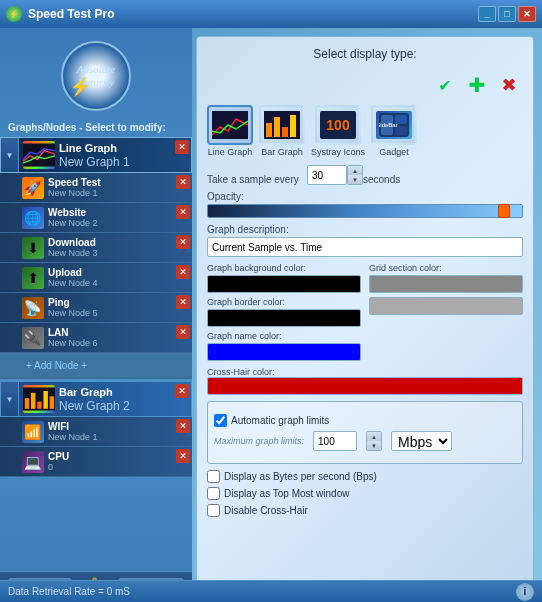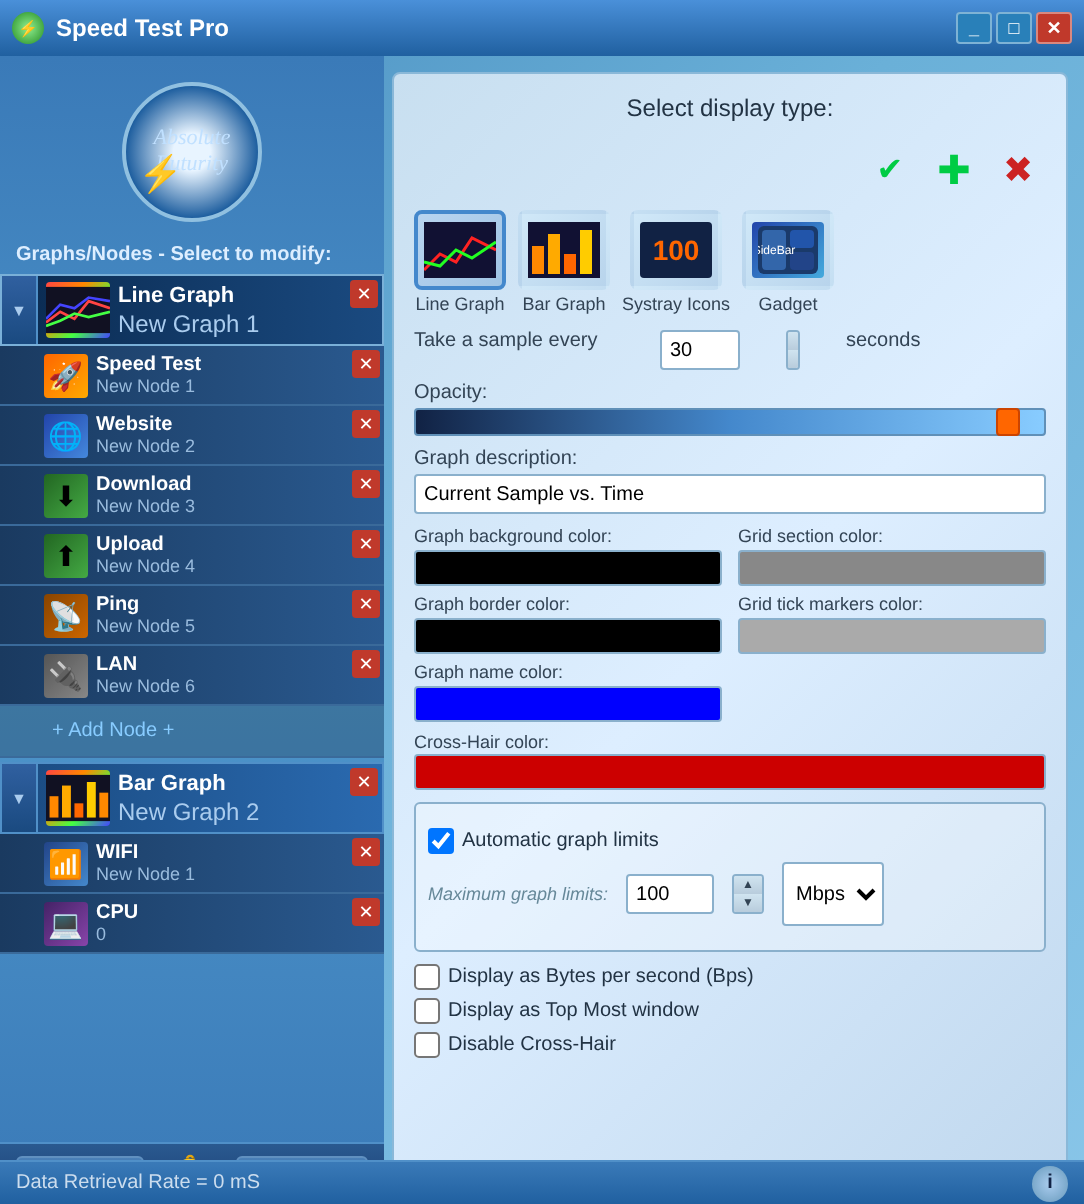--- a/index.html
+++ b/index.html
@@ -323,23 +323,23 @@
       font-size: 16px;
       cursor: pointer;
     }
     .action-icon.check { color: #00cc44; }
     .action-icon.plus { color: #00cc44; font-size: 20px; }
     .action-icon.close-x { color: #cc2222; font-size: 18px; }
 
     
     .form-row {
       display: flex;
-      align-items: flex-start;
+      align-items: flex-end;
       margin-bottom: 6px;
-      gap: 23px;
+      gap: 0;
     }
     .form-label {
       font-size: 10px;
       color: #334455;
       min-width: 100px;
     }
     .form-input {
       border: 1px solid #8ab0cc;
       background: white;
       border-radius: 2px;
@@ -449,22 +449,22 @@
     }
     .max-limits-label {
       font-size: 9px;
       color: #668899;
       font-style: italic;
     }
     .unit-select {
       border: 1px solid #8ab0cc;
       background: white;
       border-radius: 2px;
-      font-size: 10px;
-      height: 32px;
+      font-size: 14px;
+      height: 20px;
       padding: 1px 2px;
     }
 
     
     .status-bar {
       position: absolute;
       bottom: 0;
       left: 0;
       right: 0;
       height: 22px;
@@ -737,21 +737,20 @@
         </div>
         <div class="color-item">
           <span class="color-label">Grid section color:</span>
           <div class="color-swatch" style="background:#888888;"></div>
         </div>
         <div class="color-item">
           <span class="color-label">Graph border color:</span>
           <div class="color-swatch" style="background:#000000;"></div>
         </div>
         <div class="color-item">
-          <span class="color-label">Grid tick markers color:</span>
           <div class="color-swatch" style="background:#aaaaaa;"></div>
         </div>
         <div class="color-item">
           <span class="color-label">Graph name color:</span>
           <div class="color-swatch" style="background:#0000ff;"></div>
         </div>
       </div>
 
       <div class="crosshair-row">
         <span class="color-label">Cross-Hair color:</span>

